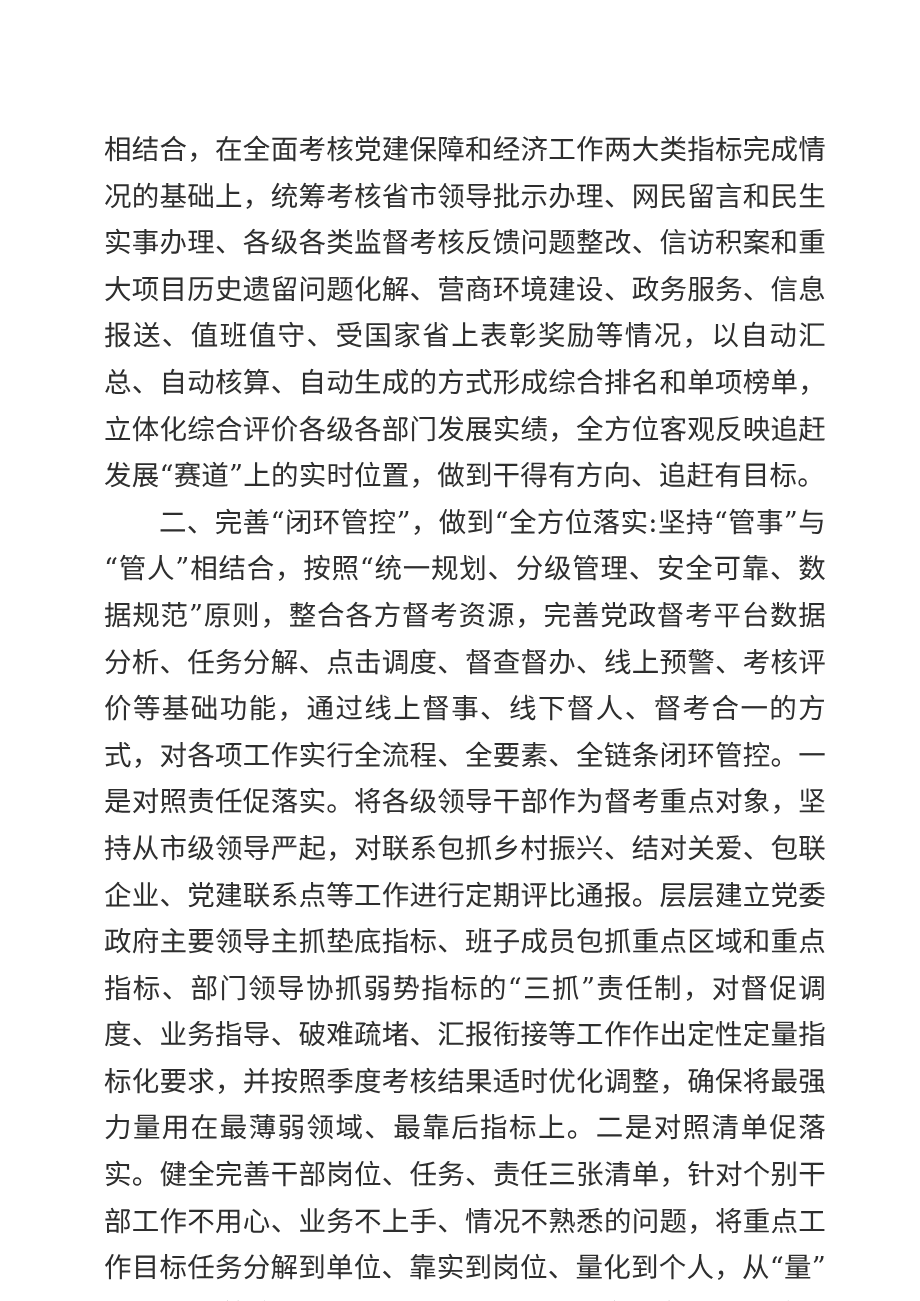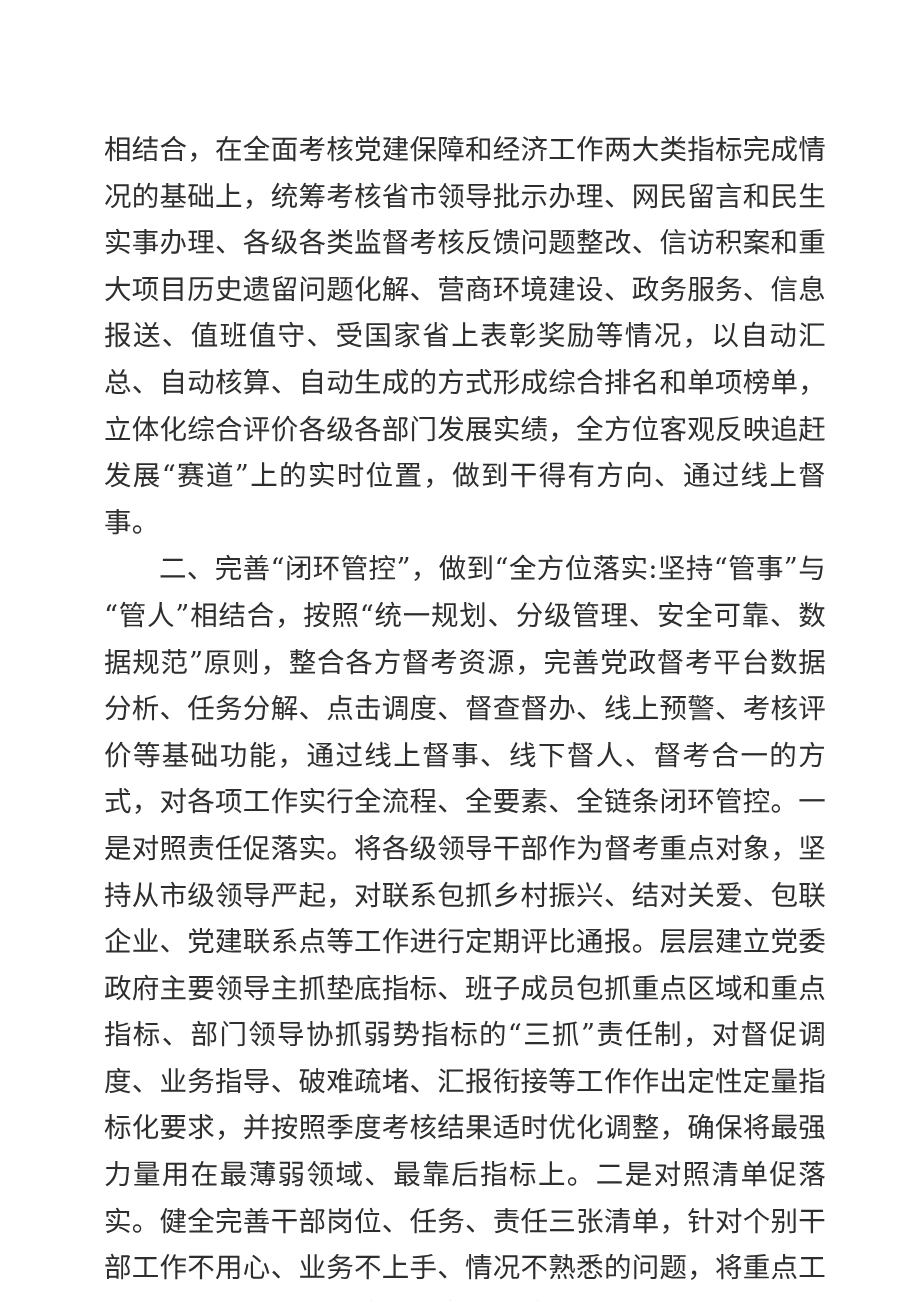--- a/index.html
+++ b/index.html
@@ -47,16 +47,16 @@
 
   .para.indent {
     text-indent: 2em;
   }
 </style>
 </head>
 <body>
 
 <div class="page">
   <div class="doc-body">
-    <p class="para">相结合，在全面考核党建保障和经济工作两大类指标完成情况的基础上，统筹考核省市领导批示办理、网民留言和民生实事办理、各级各类监督考核反馈问题整改、信访积案和重大项目历史遗留问题化解、营商环境建设、政务服务、信息报送、值班值守、受国家省上表彰奖励等情况，以自动汇总、自动核算、自动生成的方式形成综合排名和单项榜单，立体化综合评价各级各部门发展实绩，全方位客观反映追赶发展“赛道”上的实时位置，做到干得有方向、通过线上督事。</p>
+    <p class="para">相结合，在全面考核党建保障和经济工作两大类指标完成情况的基础上，统筹考核省市领导批示办理、网民留言和民生实事办理、各级各类监督考核反馈问题整改、信访积案和重大项目历史遗留问题化解、营商环境建设、政务服务、信息报送、值班值守、受国家省上表彰奖励等情况，以自动汇总、自动核算、自动生成的方式形成综合排名和单项榜单，立体化综合评价各级各部门发展实绩，全方位客观反映追赶发展“赛道”上的实时位置，做到干得有方向、追赶有目标。</p>
     <p class="para indent">二、完善“闭环管控”，做到“全方位落实:坚持“管事”与“管人”相结合，按照“统一规划、分级管理、安全可靠、数据规范”原则，整合各方督考资源，完善党政督考平台数据分析、任务分解、点击调度、督查督办、线上预警、考核评价等基础功能，通过线上督事、线下督人、督考合一的方式，对各项工作实行全流程、全要素、全链条闭环管控。一是对照责任促落实。将各级领导干部作为督考重点对象，坚持从市级领导严起，对联系包抓乡村振兴、结对关爱、包联企业、党建联系点等工作进行定期评比通报。层层建立党委政府主要领导主抓垫底指标、班子成员包抓重点区域和重点指标、部门领导协抓弱势指标的“三抓”责任制，对督促调度、业务指导、破难疏堵、汇报衔接等工作作出定性定量指标化要求，并按照季度考核结果适时优化调整，确保将最强力量用在最薄弱领域、最靠后指标上。二是对照清单促落实。健全完善干部岗位、任务、责任三张清单，针对个别干部工作不用心、业务不上手、情况不熟悉的问题，将重点工作目标任务分解到单位、靠实到岗位、量化到个人，从“量”“时”“效”等方面从严要求、从严督促，按季度开展考核排名，集中晒成绩、比作为、辨优劣，督促各领域、各行业、各条战线的干部全天候在岗在位在状态。</p>
   </div>
 </div>
 
 </body></html>

